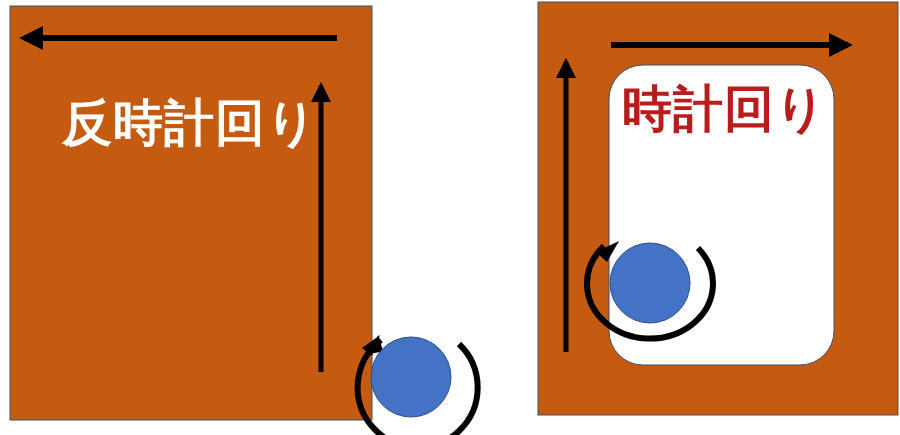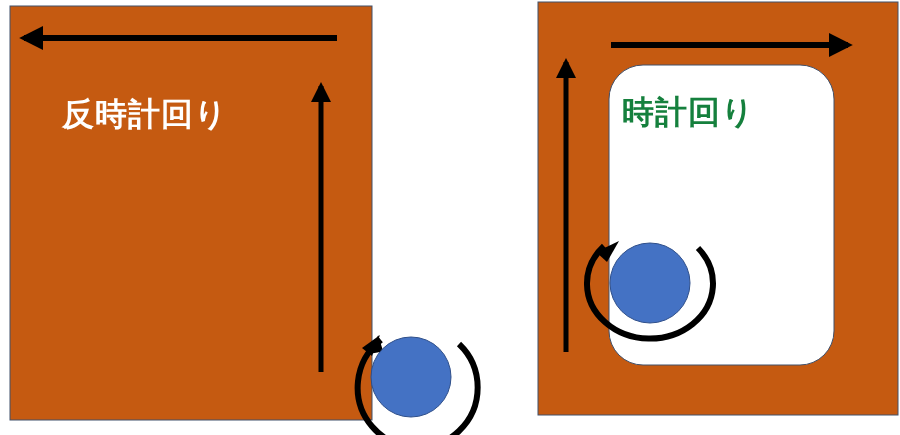--- a/index.html
+++ b/index.html
@@ -1,18 +1,18 @@
 <!DOCTYPE html>
 <html><head>
   <meta charset="utf-8">
   <style>
     html, body { margin: 0; padding: 0; background: #ffffff; }
     body { width: 900px; height: 435px; position: relative; overflow: hidden; font-family: "DejaVu Sans", sans-serif; }
     svg.stage { position: absolute; left: 0; top: 0; }
-    .label { position: absolute; font-weight: bold; font-size: 32px; letter-spacing: 1px; line-height: 1; white-space: nowrap; }
+    .label { position: absolute; font-weight: bold; font-size: 50px; letter-spacing: 1px; line-height: 1; white-space: nowrap; }
   </style>
 </head>
 <body>
 
 <svg class="stage" width="900" height="435" viewBox="0 0 900 435">
   <defs>
     <marker id="ah" viewBox="0 0 10 10" refX="8" refY="5" markerWidth="4" markerHeight="4" orient="auto-start-reverse">
       <path d="M0,0 L10,5 L0,10 z" fill="#000"></path>
     </marker>
   </defs>
@@ -36,13 +36,13 @@
     <line x1="566" y1="352" x2="566" y2="62" stroke="#000" stroke-width="5" marker-end="url(#ah)"></line>
     <g>
       <path d="M 698 248 A 63 55 0 1 1 604 246" fill="none" stroke="#000" stroke-width="6"></path>
       <polygon points="596,252 619,241 607,262" fill="#000"></polygon>
     </g>
     <circle cx="650" cy="283" r="40" fill="#4472C4" stroke="#2F4F8A" stroke-width="1"></circle>
   </g>
 </svg>
 
 <div class="label" style="left:62px; top:98px; color:#FFFFFF;">反時計回り</div>
-<div class="label" style="left:622px; top:96px; color:#15803d;">時計回り</div>
+<div class="label" style="left:622px; top:84px; color:#b91c1c;">時計回り</div>
 
 </body></html>

